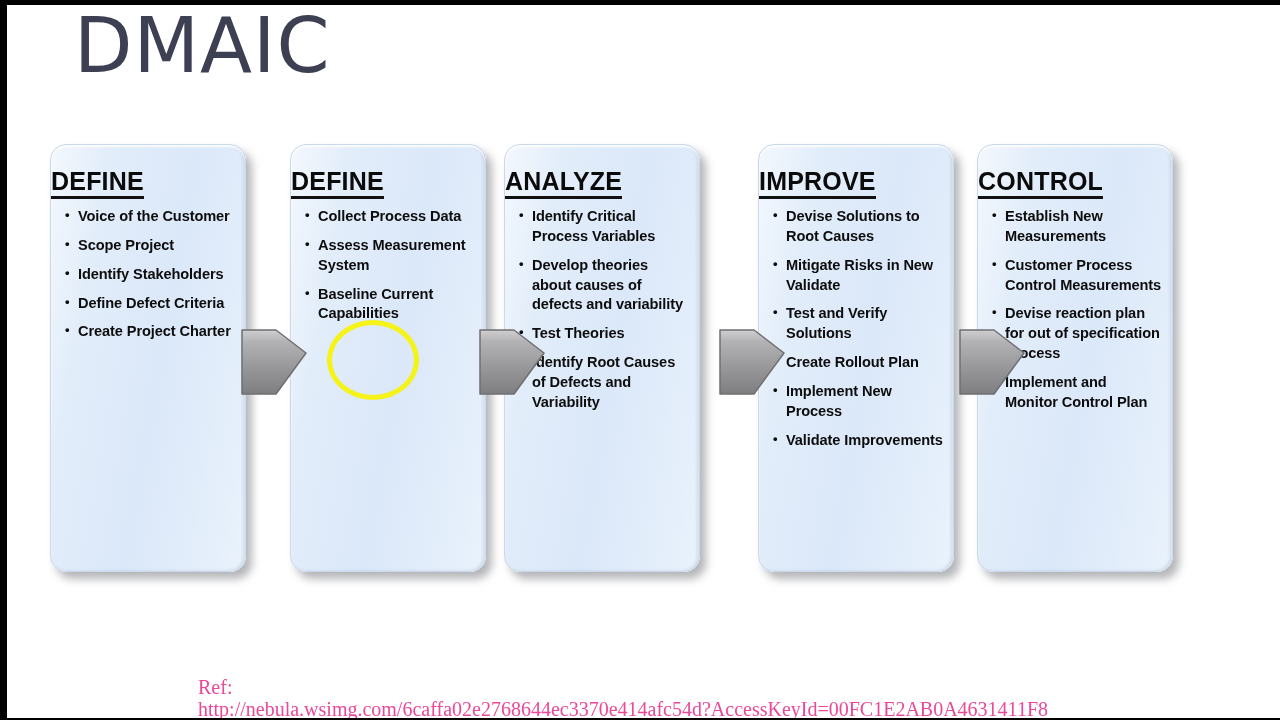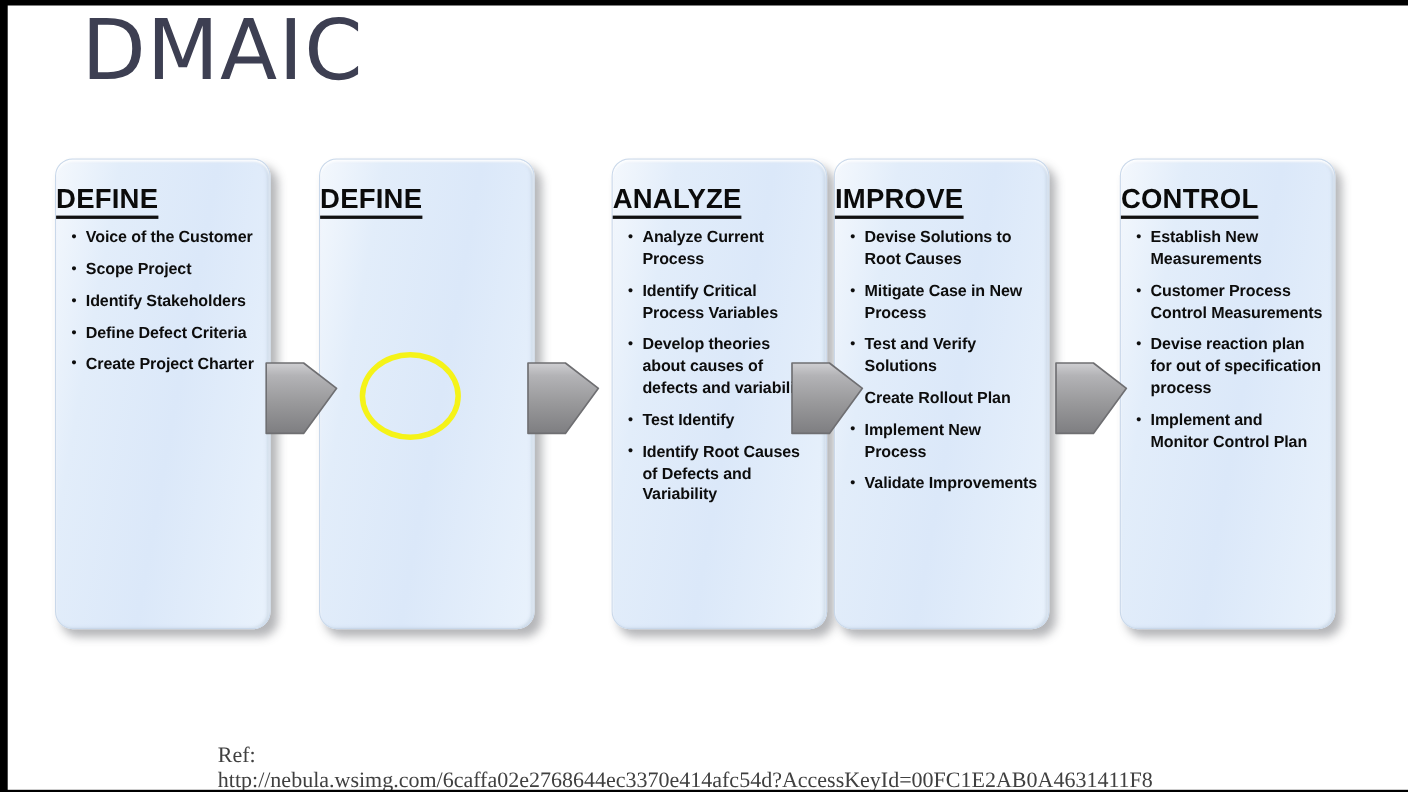--- a/index.html
+++ b/index.html
@@ -121,21 +121,21 @@
     box-sizing: border-box;
   }
 
   
   #ref {
     position: absolute;
     left: 198px;
     top: 676px;
     font-family: "Liberation Serif", serif;
     font-size: 20px;
-    color: #404040;
+    color: #ec4899;
     line-height: 1.12;
     white-space: nowrap;
   }
   #ref .url { display: block; text-align: center; }
 </style>
 </head>
 <body>
 
 <div id="slide">
 
@@ -169,45 +169,49 @@
         </linearGradient>
       </defs>
       <polygon points="2,20 36,20 66,43 36,84 2,84 2,20" fill="url(#ag1)" stroke="#6f6f72" stroke-width="1.5" stroke-linejoin="round"></polygon>
     </svg>
   </div>
 
   <div class="phase-box" style="left:290px;">
     <div class="phase-head">
       <span>DEFINE</span>
     </div>
+    <ul class="bullets">
+      <li>Collect Process Data</li>
+      <li>Assess Measurement System</li>
+      <li>Baseline Current Capabilities</li>
+    </ul>
   </div>
 
   <div class="arrow" style="left:478px;">
     <svg width="68" height="86" viewBox="0 0 68 86">
       <defs>
         <linearGradient id="ag2" x1="0" y1="0" x2="0" y2="1">
           <stop offset="0%" stop-color="#cfcfd2"></stop>
           <stop offset="18%" stop-color="#b3b3b6"></stop>
           <stop offset="55%" stop-color="#9a9a9c"></stop>
           <stop offset="100%" stop-color="#7e7e81"></stop>
         </linearGradient>
       </defs>
       <polygon points="2,20 36,20 66,43 36,84 2,84 2,20" fill="url(#ag2)" stroke="#6f6f72" stroke-width="1.5" stroke-linejoin="round"></polygon>
     </svg>
   </div>
 
-  <div class="phase-box" style="left:556px;">
+  <div class="phase-box" style="left:504px;">
     <div class="phase-head">
       <span>ANALYZE</span>
     </div>
     <ul class="bullets">
-      <li>Analyze Current Process</li>
       <li>Identify Critical Process Variables</li>
       <li>Develop theories about causes of defects and variability</li>
-      <li>Test Identify</li>
+      <li>Test Theories</li>
       <li>Identify Root Causes of Defects and Variability</li>
     </ul>
   </div>
 
   <div class="arrow" style="left:718px;">
     <svg width="68" height="86" viewBox="0 0 68 86">
       <defs>
         <linearGradient id="ag3" x1="0" y1="0" x2="0" y2="1">
           <stop offset="0%" stop-color="#cfcfd2"></stop>
           <stop offset="18%" stop-color="#b3b3b6"></stop>
@@ -218,21 +222,21 @@
       <polygon points="2,20 36,20 66,43 36,84 2,84 2,20" fill="url(#ag3)" stroke="#6f6f72" stroke-width="1.5" stroke-linejoin="round"></polygon>
     </svg>
   </div>
 
   <div class="phase-box" style="left:758px;">
     <div class="phase-head">
       <span>IMPROVE</span>
     </div>
     <ul class="bullets">
       <li>Devise Solutions to Root Causes</li>
-      <li>Mitigate Case in New Process</li>
+      <li>Mitigate Risks in New Validate</li>
       <li>Test and Verify Solutions</li>
       <li>Create Rollout Plan</li>
       <li>Implement New Process</li>
       <li>Validate Improvements</li>
     </ul>
   </div>
 
   <div class="arrow" style="left:958px;">
     <svg width="68" height="86" viewBox="0 0 68 86">
       <defs>
@@ -240,21 +244,21 @@
           <stop offset="0%" stop-color="#cfcfd2"></stop>
           <stop offset="18%" stop-color="#b3b3b6"></stop>
           <stop offset="55%" stop-color="#9a9a9c"></stop>
           <stop offset="100%" stop-color="#7e7e81"></stop>
         </linearGradient>
       </defs>
       <polygon points="2,20 36,20 66,43 36,84 2,84 2,20" fill="url(#ag4)" stroke="#6f6f72" stroke-width="1.5" stroke-linejoin="round"></polygon>
     </svg>
   </div>
 
-  <div class="phase-box" style="left:1018px;">
+  <div class="phase-box" style="left:977px;">
     <div class="phase-head">
       <span>CONTROL</span>
     </div>
     <ul class="bullets">
       <li>Establish New Measurements</li>
       <li>Customer Process Control Measurements</li>
       <li>Devise reaction plan for out of specification process</li>
       <li>Implement and Monitor Control Plan</li>
     </ul>
   </div>

